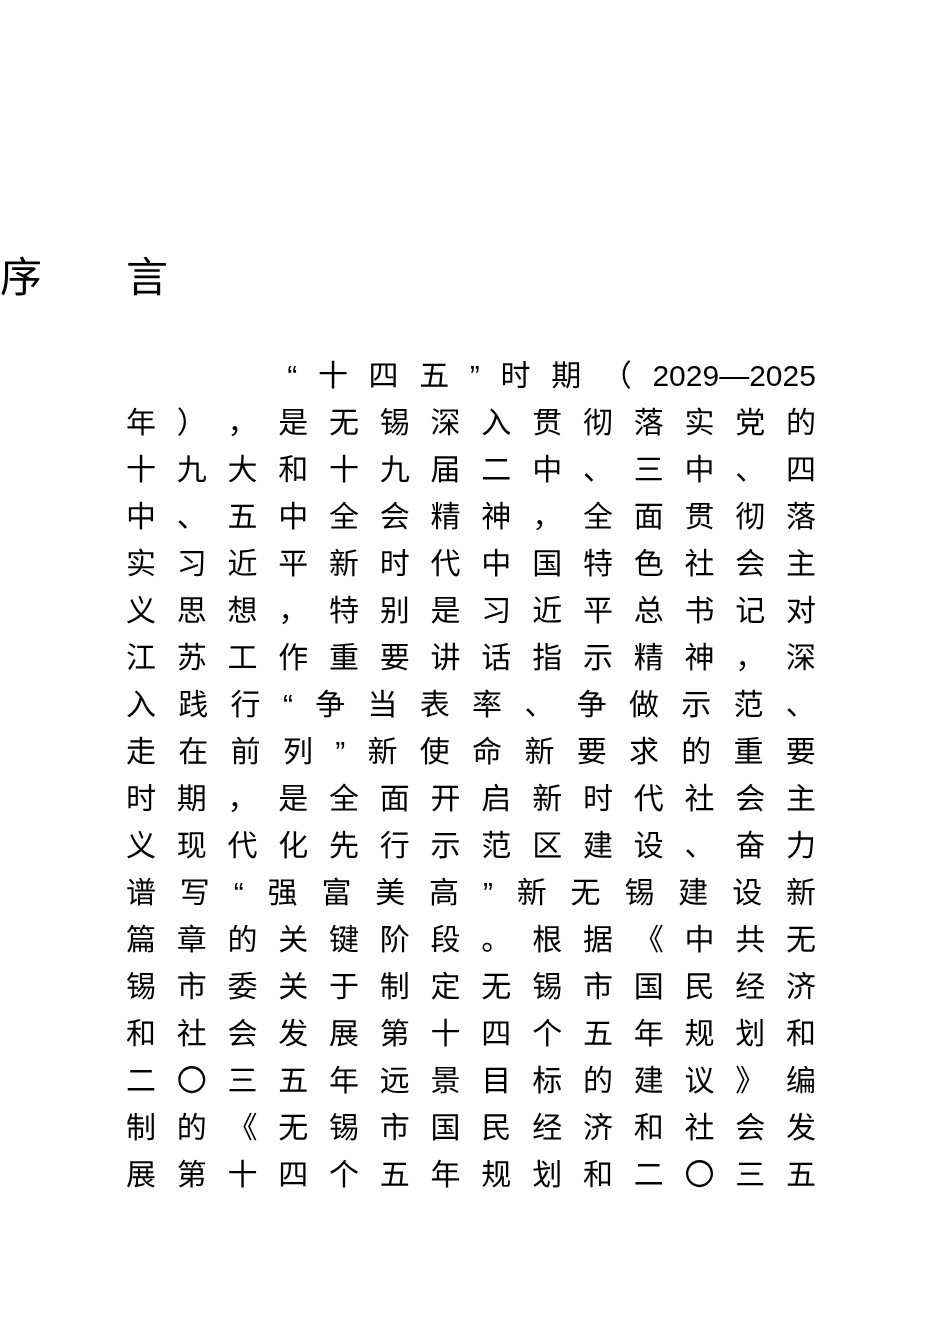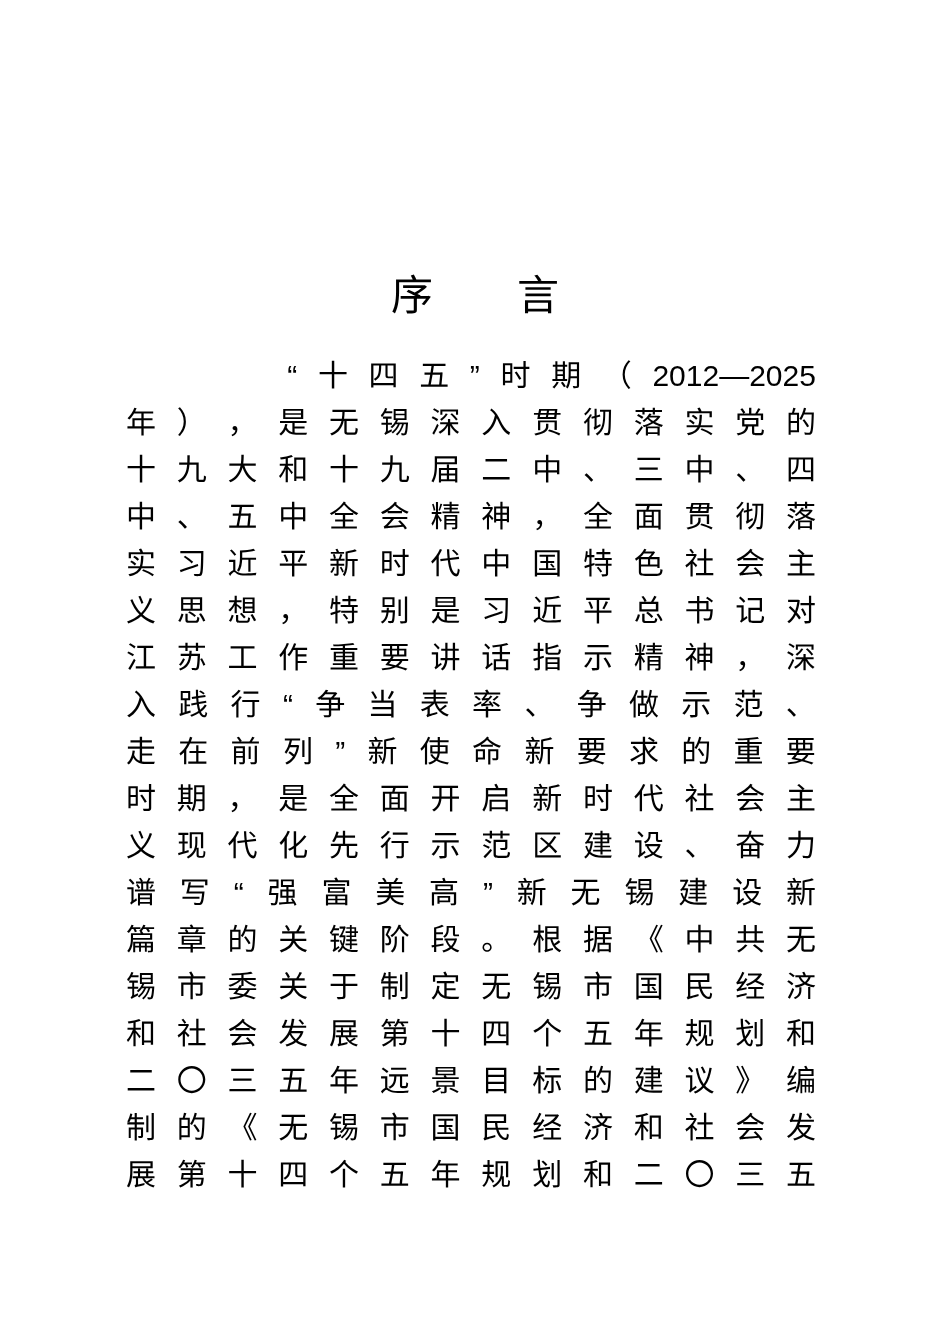--- a/index.html
+++ b/index.html
@@ -18,23 +18,23 @@
     overflow: hidden;
     font-family: "Liberation Sans", "DejaVu Sans", sans-serif;
     color: #000000;
     -webkit-font-smoothing: antialiased;
   }
 
   
   .title-block {
     position: absolute;
     left: 0;
-    top: 242px;
+    top: 224px;
     width: 950px;
-    text-align: center;
+    text-align: left;
   }
 
   .doc-title {
     display: inline-block;
     font-size: 42px;
     line-height: 52px;
     font-weight: 400;
     letter-spacing: 0;
     white-space: pre;
     color: #000000;
@@ -86,21 +86,21 @@
 <body>
 
 <div class="page">
 
   <div class="title-block">
     <h1 class="doc-title">序　　言</h1>
   </div>
 
   <div class="body-block">
     <div class="para" id="paragraph-lines">
-        <div class="line"><span class="indent">&nbsp;</span><span class="indent">&nbsp;</span><span class="ch">“</span><span class="ch">十</span><span class="ch">四</span><span class="ch">五</span><span class="ch">”</span><span class="ch">时</span><span class="ch">期</span><span class="ch">（</span><span class="latin">2012—2025</span></div>
+        <div class="line"><span class="indent">&nbsp;</span><span class="indent">&nbsp;</span><span class="ch">“</span><span class="ch">十</span><span class="ch">四</span><span class="ch">五</span><span class="ch">”</span><span class="ch">时</span><span class="ch">期</span><span class="ch">（</span><span class="latin">2029—2025</span></div>
         <div class="line"><span class="ch">年</span><span class="ch">）</span><span class="ch">，</span><span class="ch">是</span><span class="ch">无</span><span class="ch">锡</span><span class="ch">深</span><span class="ch">入</span><span class="ch">贯</span><span class="ch">彻</span><span class="ch">落</span><span class="ch">实</span><span class="ch">党</span><span class="ch">的</span></div>
         <div class="line"><span class="ch">十</span><span class="ch">九</span><span class="ch">大</span><span class="ch">和</span><span class="ch">十</span><span class="ch">九</span><span class="ch">届</span><span class="ch">二</span><span class="ch">中</span><span class="ch">、</span><span class="ch">三</span><span class="ch">中</span><span class="ch">、</span><span class="ch">四</span></div>
         <div class="line"><span class="ch">中</span><span class="ch">、</span><span class="ch">五</span><span class="ch">中</span><span class="ch">全</span><span class="ch">会</span><span class="ch">精</span><span class="ch">神</span><span class="ch">，</span><span class="ch">全</span><span class="ch">面</span><span class="ch">贯</span><span class="ch">彻</span><span class="ch">落</span></div>
         <div class="line"><span class="ch">实</span><span class="ch">习</span><span class="ch">近</span><span class="ch">平</span><span class="ch">新</span><span class="ch">时</span><span class="ch">代</span><span class="ch">中</span><span class="ch">国</span><span class="ch">特</span><span class="ch">色</span><span class="ch">社</span><span class="ch">会</span><span class="ch">主</span></div>
         <div class="line"><span class="ch">义</span><span class="ch">思</span><span class="ch">想</span><span class="ch">，</span><span class="ch">特</span><span class="ch">别</span><span class="ch">是</span><span class="ch">习</span><span class="ch">近</span><span class="ch">平</span><span class="ch">总</span><span class="ch">书</span><span class="ch">记</span><span class="ch">对</span></div>
         <div class="line"><span class="ch">江</span><span class="ch">苏</span><span class="ch">工</span><span class="ch">作</span><span class="ch">重</span><span class="ch">要</span><span class="ch">讲</span><span class="ch">话</span><span class="ch">指</span><span class="ch">示</span><span class="ch">精</span><span class="ch">神</span><span class="ch">，</span><span class="ch">深</span></div>
         <div class="line"><span class="ch">入</span><span class="ch">践</span><span class="ch">行</span><span class="ch">“</span><span class="ch">争</span><span class="ch">当</span><span class="ch">表</span><span class="ch">率</span><span class="ch">、</span><span class="ch">争</span><span class="ch">做</span><span class="ch">示</span><span class="ch">范</span><span class="ch">、</span></div>
         <div class="line"><span class="ch">走</span><span class="ch">在</span><span class="ch">前</span><span class="ch">列</span><span class="ch">”</span><span class="ch">新</span><span class="ch">使</span><span class="ch">命</span><span class="ch">新</span><span class="ch">要</span><span class="ch">求</span><span class="ch">的</span><span class="ch">重</span><span class="ch">要</span></div>
         <div class="line"><span class="ch">时</span><span class="ch">期</span><span class="ch">，</span><span class="ch">是</span><span class="ch">全</span><span class="ch">面</span><span class="ch">开</span><span class="ch">启</span><span class="ch">新</span><span class="ch">时</span><span class="ch">代</span><span class="ch">社</span><span class="ch">会</span><span class="ch">主</span></div>
         <div class="line"><span class="ch">义</span><span class="ch">现</span><span class="ch">代</span><span class="ch">化</span><span class="ch">先</span><span class="ch">行</span><span class="ch">示</span><span class="ch">范</span><span class="ch">区</span><span class="ch">建</span><span class="ch">设</span><span class="ch">、</span><span class="ch">奋</span><span class="ch">力</span></div>

